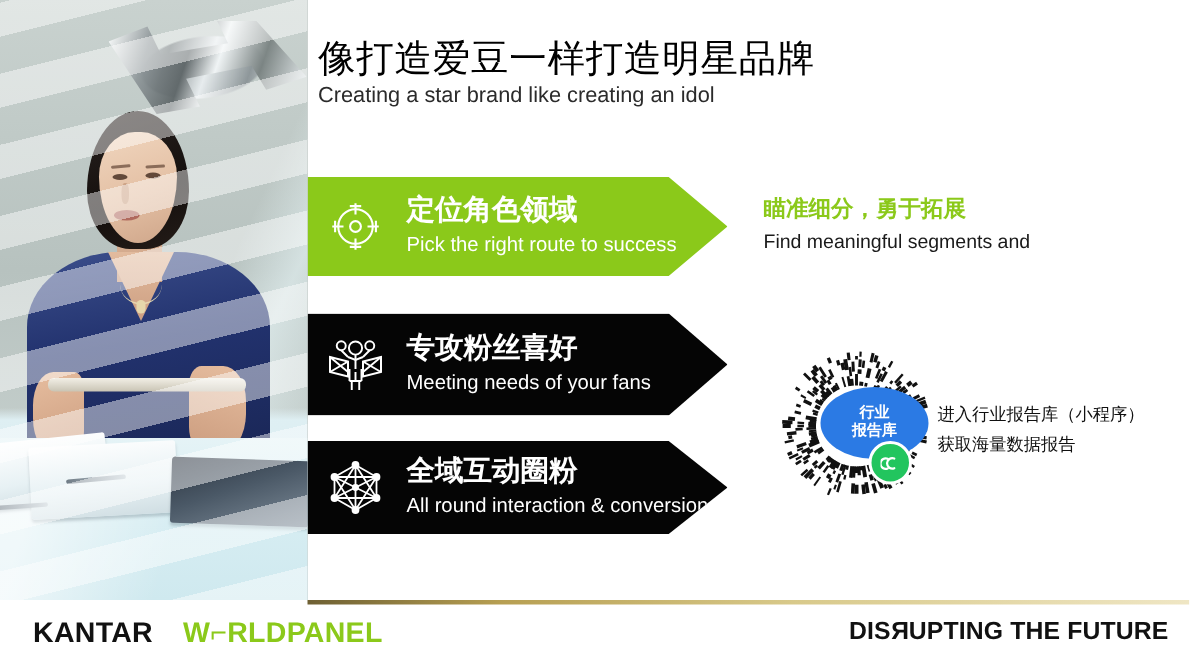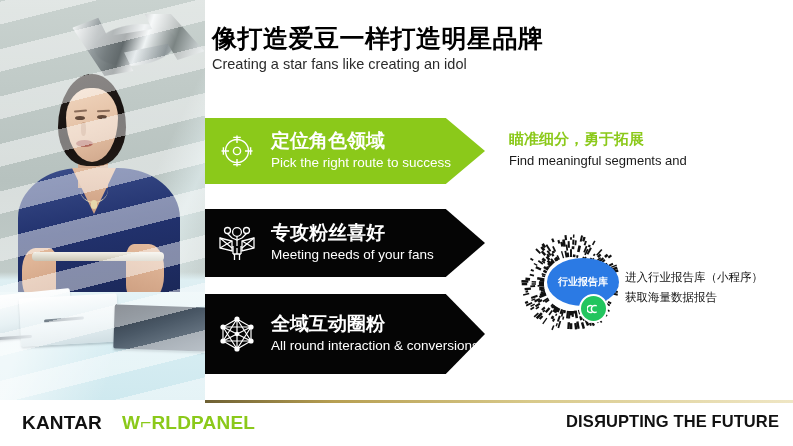--- a/index.html
+++ b/index.html
@@ -195,21 +195,21 @@
       rgba(255,255,255,0) 22px,
       rgba(255,255,255,0) 46px);
     pointer-events:none;
   }
 
   
   .head-cn {
     position: absolute;
     left: 212px; top: 22px;
     font-size: 25px;
-    font-weight: bold;
+    font-weight: normal;
     color: #000000;
     letter-spacing: .5px;
     white-space: nowrap;
   }
   .head-en {
     position: absolute;
     left: 212px; top: 56px;
     font-size: 14.5px;
     color: #2b2b2b;
     white-space: nowrap;
@@ -241,40 +241,40 @@
     white-space: nowrap;
   }
   .arrow .t-en {
     font-size: 13.5px;
     color: #ffffff;
     line-height: 1.25;
     margin-top: 2px;
   }
   #arrow1 { top: 118px; width: 280px; height: 66px; }
   #arrow2 { top: 209px; width: 280px; height: 68px; }
-  #arrow3 { top: 294px; width: 280px; height: 80px; }
+  #arrow3 { top: 294px; width: 280px; height: 62px; }
 
   
   .side-cn {
     position:absolute; left:509px; top:130px;
     font-size:15px; font-weight:bold; color:#8bc91a; white-space:nowrap;
   }
   .side-en {
     position:absolute; left:509px; top:152px;
     font-size:13px; color:#1a1a1a; line-height:1.45;text-align:center;
   }
 
   
   .qr-wrap { position:absolute; left:519px; top:232px; width:104px; height:104px; }
   .qr-rays { position:absolute; inset:0; }
   .qr-center {
     position:absolute; left:28px; top:26px; width:72px; height:48px;
     border-radius:50%;
     background:#2b7ae4;
-    display:flex; 
+    display:flex; flex-direction:column;
     align-items:center; justify-content:center;
     color:#fff; font-size:10px; font-weight:bold; line-height:1.25;
   }
   .qr-badge {
     position:absolute; left:60px; top:62px; width:25px; height:25px;
     border-radius:50%; background:#22c55e;
     display:flex; align-items:center; justify-content:center;
     border:2px solid #ffffff;
   }
   .qr-text {
@@ -334,21 +334,21 @@
     <div class="bro b1"></div>
     <div class="bro b2"></div>
     <div class="bro b3"></div>
     <div class="pen p1"></div>
     <div class="pen p2"></div>
 
     <div class="photo-stripes"></div>
   </div>
 
   <div class="head-cn">像打造爱豆一样打造明星品牌</div>
-  <div class="head-en">Creating a star fans like creating an idol</div>
+  <div class="head-en">Creating a star brand like creating an idol</div>
 
   <div class="arrow green" id="arrow1">
     <div class="ico">
       <svg width="36" height="36" viewBox="0 0 36 36" fill="none" stroke="#ffffff" stroke-width="1.4">
         <circle cx="18" cy="18" r="11.5"></circle>
         <circle cx="18" cy="18" r="3.6"></circle>
         <line x1="18" y1="2.5" x2="18" y2="10"></line>
         <line x1="18" y1="26" x2="18" y2="33.5"></line>
         <line x1="2.5" y1="18" x2="10" y2="18"></line>
         <line x1="26" y1="18" x2="33.5" y2="18"></line>

